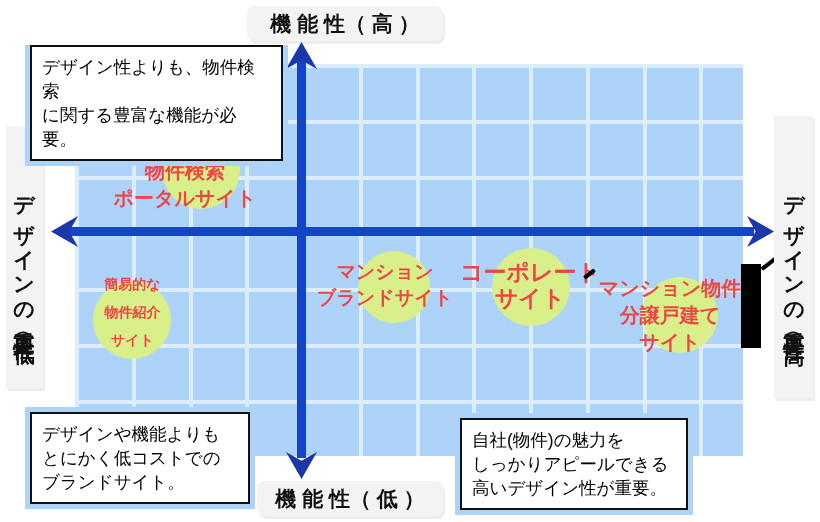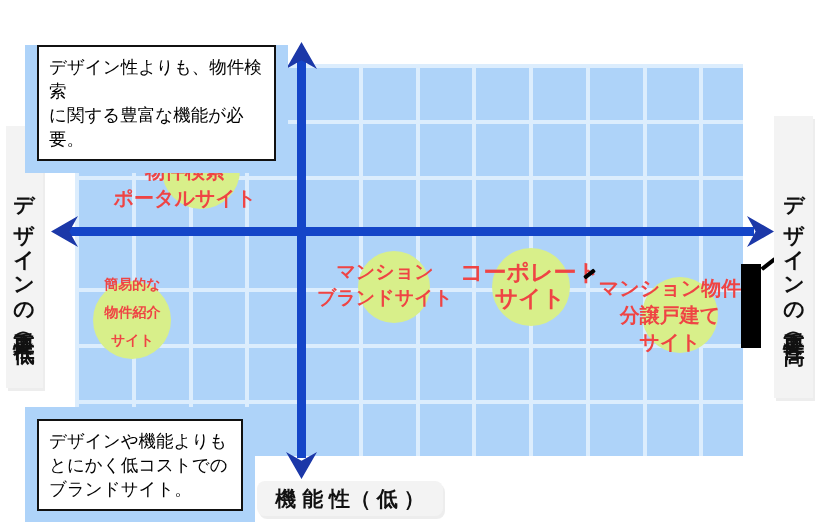--- a/index.html
+++ b/index.html
@@ -44,21 +44,21 @@
   .b-bukken{left:642px;top:277px;width:76px;height:76px;}
 
   .blabel{position:absolute;font-weight:bold;color:#ef4444;text-align:center;white-space:pre-line;}
   .l-portal{left:65px;top:131px;width:240px;font-size:20px;line-height:27px;}
   .l-simple{left:45px;top:270px;width:175px;font-size:14px;line-height:28px;}
   .l-brand{left:295px;top:259px;width:180px;font-size:19px;line-height:26px;}
   .l-corporate{left:440px;top:259px;width:180px;font-size:23px;line-height:26px;}
   .l-bukken{left:580px;top:275px;width:180px;font-size:20px;line-height:27px;}
 
   
-  .callout-wrap{position:absolute;background:#aed3f9;padding:12px;box-sizing:border-box;}
+  .callout-wrap{position:absolute;background:#aed3f9;padding:5px;box-sizing:border-box;}
   .callout-wrap.no-top{padding-top:0;}
   .cw-func{left:25px;top:45px;width:263px;}
   .cw-cost{left:25px;top:407px;width:230px;}
   .cw-design{left:455px;top:413px;width:238px;}
   .callout{background:#fff;border:2px solid #111;padding:8px 10px;
     font-size:17.5px;line-height:24px;color:#000;white-space:pre-line;}
 
   
   .black-bar{position:absolute;left:741px;top:264px;width:20px;height:84px;background:#000;}
   .tick{position:absolute;background:#000;border-radius:1px;}
@@ -96,27 +96,33 @@
   <div class="blabel l-corporate">コーポレート
 サイト</div>
   <div class="blabel l-bukken">マンション物件
 分譲戸建て
 サイト</div>
 
   <div class="black-bar"></div>
   <div class="tick tick-right"></div>
   <div class="tick tick-left"></div>
 
+  <div class="pill pill-top">機 能 性（ 高 ）</div>
   <div class="pill pill-bottom">機 能 性（ 低 ）</div>
   <div class="vlabel vlabel-left">デザインの重要性（低）</div>
   <div class="vlabel vlabel-right">デザインの重要性（高）</div>
 
   <div class="callout-wrap cw-func no-top">
     <div class="callout">デザイン性よりも、物件検索
 に関する豊富な機能が必要。</div>
   </div>
   <div class="callout-wrap cw-cost">
     <div class="callout">デザインや機能よりも
 とにかく低コストでの
 ブランドサイト。</div>
   </div>
+  <div class="callout-wrap cw-design">
+    <div class="callout">自社(物件)の魅力を
+しっかりアピールできる
+高いデザイン性が重要。</div>
+  </div>
 
 </div>
 
 </body></html>

